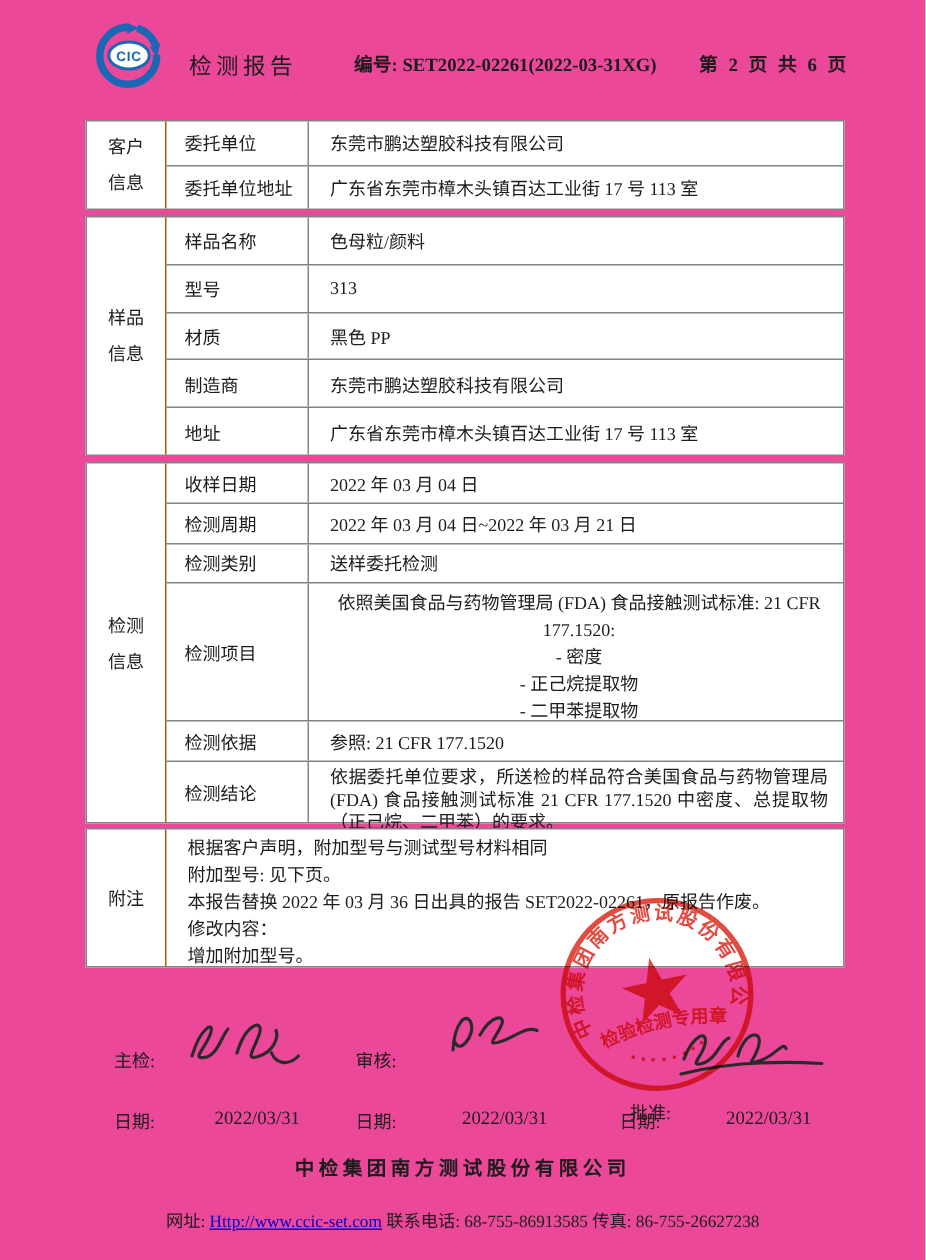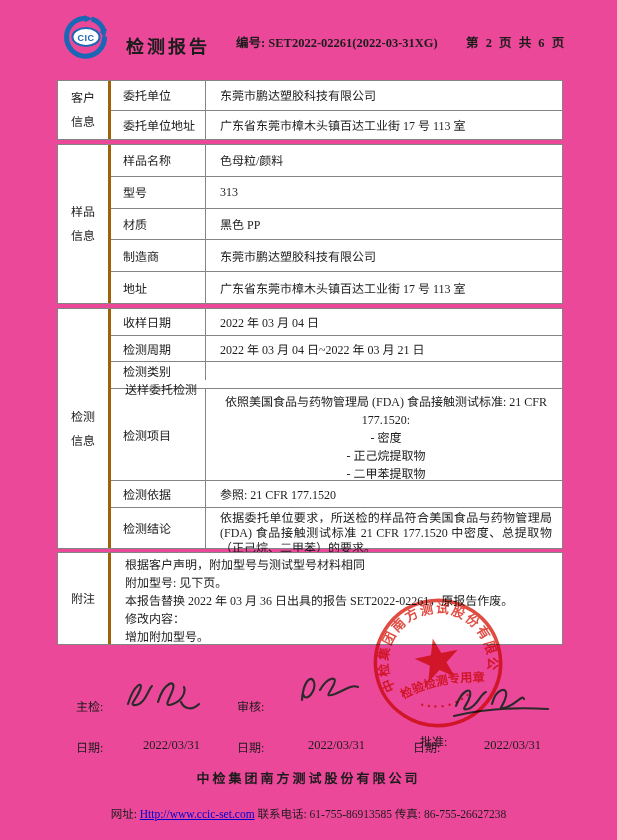--- a/index.html
+++ b/index.html
@@ -3,26 +3,26 @@
 <meta charset="utf-8">
 <style>
   html,body{margin:0;padding:0;background:#fff;}
   .page{
     position:relative;width:617px;height:840px;background:#ec4899;
     font-family:"Liberation Serif","DejaVu Serif",serif;
     color:#1c1c1c;font-size:12px;overflow:hidden;
   }
   
   .hdr-logo{position:absolute;left:60px;top:15px;}
-  .hdr-title{position:absolute;left:126px;top:32px;font-weight:bold;font-size:18px;letter-spacing:3px;}
+  .hdr-title{position:absolute;left:126px;top:32px;font-weight:normal;font-size:15px;letter-spacing:3px;}
   .hdr-no{position:absolute;left:236px;top:32px;font-weight:bold;font-size:12.5px;}
   .hdr-page{position:absolute;left:466px;top:32px;font-weight:bold;font-size:12.5px;letter-spacing:2px;}
   
   .tbl{position:absolute;left:57px;width:506px;display:flex;border:1px solid #848484;box-sizing:border-box;background:#fff;}
-  .sec-cell{width:53px;min-width:53px;border-right:3px solid #a16207;display:flex;align-items:center;justify-content:center;
+  .sec-cell{width:53px;min-width:53px;border-right:1px solid #a16207;display:flex;align-items:center;justify-content:center;
             text-align:center;white-space:pre-line;line-height:24px;box-sizing:border-box;}
   .rows{flex:1;display:flex;flex-direction:column;}
   .row{display:flex;border-bottom:1px solid #848484;box-sizing:border-box;}
   .row:last-child{border-bottom:none;}
   .lbl{width:95px;min-width:95px;border-right:1px solid #848484;display:flex;align-items:center;
        padding-left:12px;box-sizing:border-box;}
   .val{flex:1;display:flex;align-items:center;padding:0 10px 0 14px;box-sizing:border-box;}
   .val.ml{display:block;white-space:pre-line;line-height:18px;padding-top:4px;text-align:center;}
   .val.just{display:block;text-align:justify;line-height:15px;padding-top:3px;}
   .notes-content{flex:1;display:block;white-space:pre-line;line-height:18px;padding:3px 10px 0 14px;box-sizing:border-box;}
@@ -108,21 +108,21 @@
 信息</div>
     <div class="rows">
       <div class="row" style="height:27px;">
         <div class="lbl">收样日期</div>
         <div class="val">2022 年 03 月 04 日</div>
       </div>
       <div class="row" style="height:27px;">
         <div class="lbl">检测周期</div>
         <div class="val">2022 年 03 月 04 日~2022 年 03 月 21 日</div>
       </div>
-      <div class="row" style="height:27px;flex-direction:column;">
+      <div class="row" style="height:27px;">
         <div class="lbl">检测类别</div>
         <div class="val">送样委托检测</div>
       </div>
       <div class="row" style="height:92px;">
         <div class="lbl">检测项目</div>
         <div class="val ml">依照美国食品与药物管理局 (FDA) 食品接触测试标准: 21 CFR
 177.1520:
 - 密度
 - 正己烷提取物
 - 二甲苯提取物</div>
@@ -187,16 +187,16 @@
 
   <span class="date-label" style="left:76px;top:738px;">日期:</span>
   <span class="date-value" style="left:143px;top:738px;">2022/03/31</span>
   <span class="date-label" style="left:237px;top:738px;">日期:</span>
   <span class="date-value" style="left:308px;top:738px;">2022/03/31</span>
   <span class="date-label" style="left:413px;top:738px;">日期:</span>
   <span class="date-value" style="left:484px;top:738px;">2022/03/31</span>
 
   <div class="ft ft-company">中检集团南方测试股份有限公司</div>
   <div class="ft ft-web">
-    <span>网址: </span><a href="#">Http://www.ccic-set.com</a><span> 联系电话: 61-755-86913585 传真: 86-755-26627238</span>
+    <span>网址: </span><a href="#">Http://www.ccic-set.com</a><span> 联系电话: 68-755-86913585 传真: 86-755-26627238</span>
   </div>
 
 </div>
 
 </body></html>

